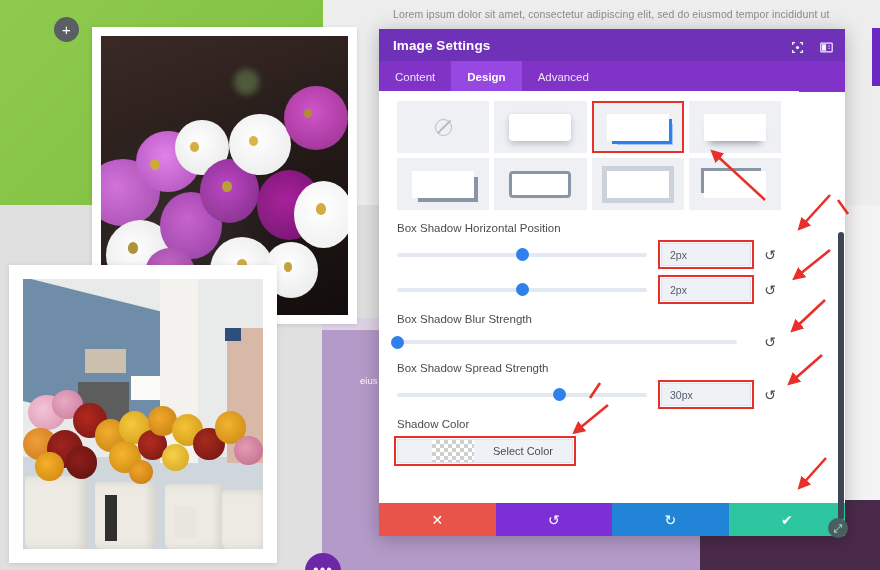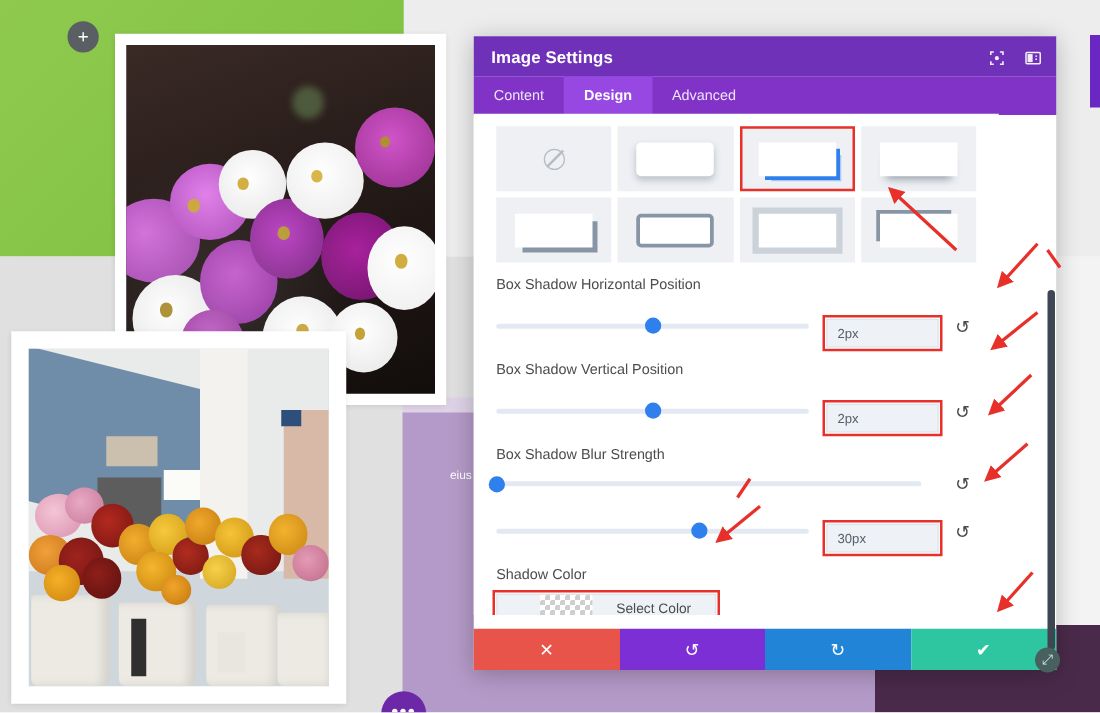--- a/index.html
+++ b/index.html
@@ -96,21 +96,21 @@
 
   
   .field { margin-top:12px; }
   .f-label { font-size:11.5px; color:#4c4c4c; margin-bottom:9px; }
   .f-row { display:flex; align-items:center; }
   .track { position:relative; height:4px; background:#e3e9f2; border-radius:2px; flex:1; margin-right:14px; }
   .thumb { position:absolute; top:50%; width:13px; height:13px; margin-top:-6.5px; margin-left:-6.5px;
      background:#2f80ed; border-radius:50%; }
   .numbox { width:90px; height:23px; background:#eef1f6; border:1px solid #dfe4ec;
      display:flex; align-items:center; padding-left:8px; font-size:10.5px; color:#555e6a; }
-  .numbox.hl { outline:2px solid #e8302a; outline-offset:1px;margin-top:12px; }
+  .numbox.hl { outline:2px solid #e8302a; outline-offset:1px; }
   .reset { width:22px; text-align:center; font-size:14px; color:#4a4a4a; margin-left:8px; }
 
   .color-row { display:flex; height:24px; background:#eef1f6; border:1px solid #dfe4ec;
      align-items:center; width:176px; }
   .color-row.hl { outline:2px solid #e8302a; outline-offset:1px;padding-left:34px; }
   .swatch { width:42px; height:22px;
      background-image:
         linear-gradient(45deg,#cfcfcf 25%,transparent 25%,transparent 75%,#cfcfcf 75%),
         linear-gradient(45deg,#cfcfcf 25%,transparent 25%,transparent 75%,#cfcfcf 75%);
      background-size:8px 8px; background-position:0 0,4px 4px; background-color:#fff; }
@@ -140,20 +140,21 @@
   <div class="bg-white-base"></div>
   <div class="bg-gray-strip"></div>
   <div class="bg-topgray"></div>
   <div class="bg-green"></div>
   <div class="bg-rightwhite"></div>
   <div class="bg-lav-strip"></div>
   <div class="bg-purple-panel"></div>
   <div class="bg-purple-dark"></div>
   <div class="right-accent"></div>
 
+  <div class="bg-text-top">Lorem ipsum dolor sit amet, consectetur adipiscing elit, sed do eiusmod tempor incididunt ut</div>
   <div class="bg-text-mid">eius ad</div>
 
   <div class="card-frame card-top">
     <div class="photo ph1">
       <div class="bl" style="left:-6%;top:44%;width:30%;height:24%;background:radial-gradient(circle at 40% 40%,#d06fd8,#9c3fa8)"></div>
       <div class="bl" style="left:14%;top:34%;width:26%;height:22%;background:radial-gradient(circle at 45% 40%,#e07ee8,#a845b5)"></div>
       <div class="bl" style="left:2%;top:66%;width:28%;height:25%;background:radial-gradient(circle at 40% 40%,#ffffff,#dcdcdc)"></div>
       <div class="bl" style="left:24%;top:56%;width:25%;height:24%;background:radial-gradient(circle at 45% 40%,#c256c9,#8d2f9c)"></div>
       <div class="bl" style="left:30%;top:30%;width:22%;height:20%;background:radial-gradient(circle at 45% 40%,#ffffff,#e4e4e4)"></div>
       <div class="bl" style="left:40%;top:44%;width:24%;height:23%;background:radial-gradient(circle at 45% 42%,#b93fc2,#79257f)"></div>
@@ -281,41 +282,41 @@
         <div class="f-row">
           <div class="track">
             <span class="thumb" style="left:50%"></span>
           </div>
           <div class="numbox hl">2px</div>
           <div class="reset">↺</div>
         </div>
       </div>
 
       <div class="field">
-        <div class="f-label">Box Shadow Vertical Position</div>
         <div class="f-row">
           <div class="track">
             <span class="thumb" style="left:50%"></span>
           </div>
           <div class="numbox hl">2px</div>
           <div class="reset">↺</div>
         </div>
       </div>
 
       <div class="field">
         <div class="f-label">Box Shadow Blur Strength</div>
         <div class="f-row">
           <div class="track">
             <span class="thumb" style="left:0%"></span>
           </div>
           <div class="reset">↺</div>
         </div>
       </div>
 
       <div class="field">
+        <div class="f-label">Box Shadow Spread Strength</div>
         <div class="f-row">
           <div class="track">
             <span class="thumb" style="left:65%"></span>
           </div>
           <div class="numbox hl">30px</div>
           <div class="reset">↺</div>
         </div>
       </div>
 
       <div class="field">

